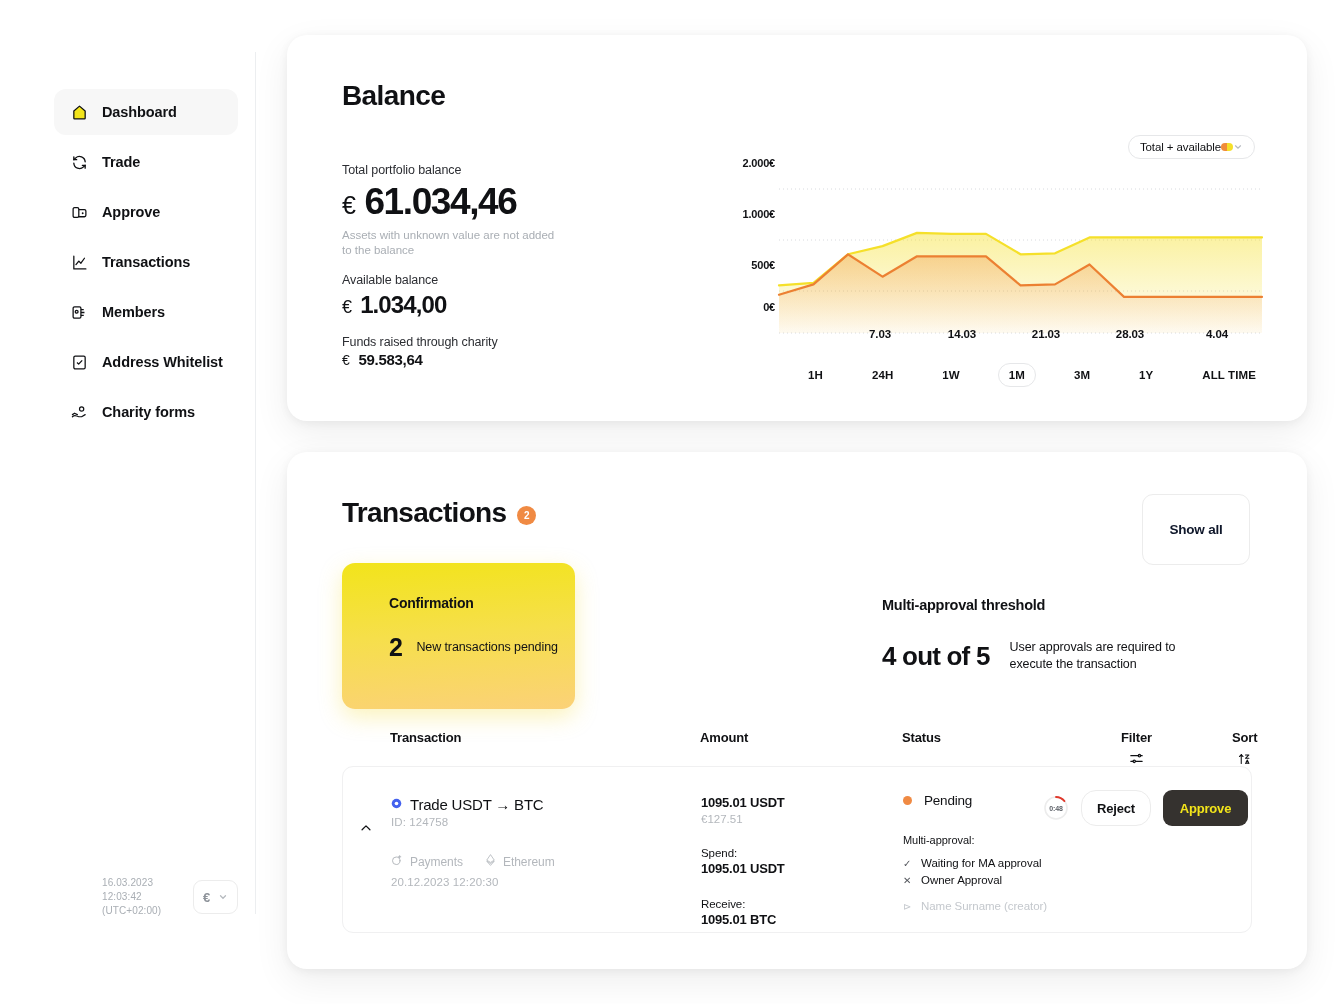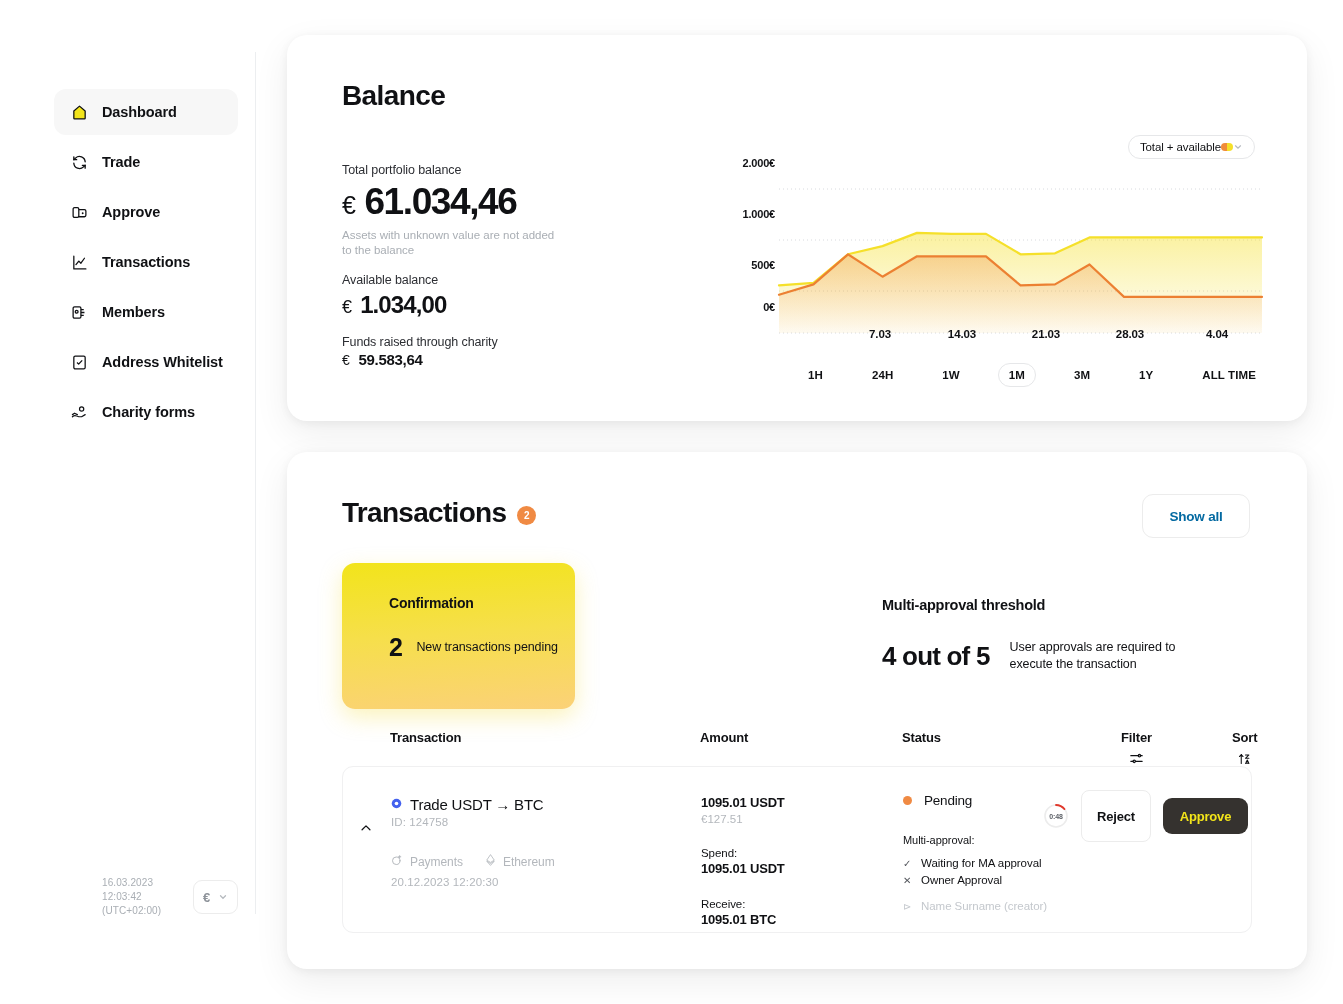--- a/index.html
+++ b/index.html
@@ -155,25 +155,25 @@
   #tx-title { font-size: 28px; font-weight: 700; color: #101114; letter-spacing: -0.7px; }
   #tx-badge {
     width: 19px; height: 19px; border-radius: 50%;
     background: #F08A43; color: #fff;
     font-size: 10px; font-weight: 600;
     display: flex; align-items: center; justify-content: center;
     margin-top: 4px;
   }
   #show-all-btn {
     position: absolute; right: 57px; top: 42px;
-    width: 108px; height: 44px;
+    width: 108px; height: 71px;
     border: 1px solid #ececec; border-radius: 11px;
     background: #fff; cursor: pointer;
     display: flex; align-items: center; justify-content: center;
-    font-size: 13.5px; font-weight: 700; color: #0369a1; letter-spacing: -0.2px;
+    font-size: 13.5px; font-weight: 700; color: #0f172a; letter-spacing: -0.2px;
   }
 
   #confirmation-card {
     position: absolute; left: 55px; top: 111px;
     width: 233px; height: 146px;
     border-radius: 13px;
     background: linear-gradient(176deg, #F2E41A 0%, #F6DF4B 48%, #FBD178 100%);
     box-shadow: 0 8px 22px rgba(243,219,60,0.34);
     padding: 32px 0 0 47px;
   }
@@ -222,22 +222,22 @@
 
   .status-row { display: flex; align-items: center; gap: 12px; }
   .status-dot { width: 9px; height: 9px; border-radius: 50%; background: #F08A43; }
   .status-text { font-size: 13.5px; color: #101114; letter-spacing: -0.2px; }
   #timer {
     position: relative; width: 26px; height: 26px;
     display: flex; align-items: center; justify-content: center;
   }
   #timer .t-label { font-size: 7px; font-weight: 700; color: #5b5f66; letter-spacing: -0.1px; }
   #reject-btn {
-    width: 70px; height: 52px;
-    border: 1px solid #ececec; border-radius: 8px; background: #fff;
+    width: 70px; height: 36px;
+    border: 1px solid #ececec; border-radius: 15px; background: #fff;
     font-size: 13px; font-weight: 700; color: #101114; letter-spacing: -0.2px;
     cursor: pointer;
   }
   #approve-btn {
     width: 85px; height: 36px;
     border: none; border-radius: 9px; background: #35322f;
     font-size: 13px; font-weight: 700; color: #F2E41A; letter-spacing: -0.2px;
     cursor: pointer;
   }
   .ma-label2 { font-size: 11px; color: #101114; letter-spacing: -0.05px; }

